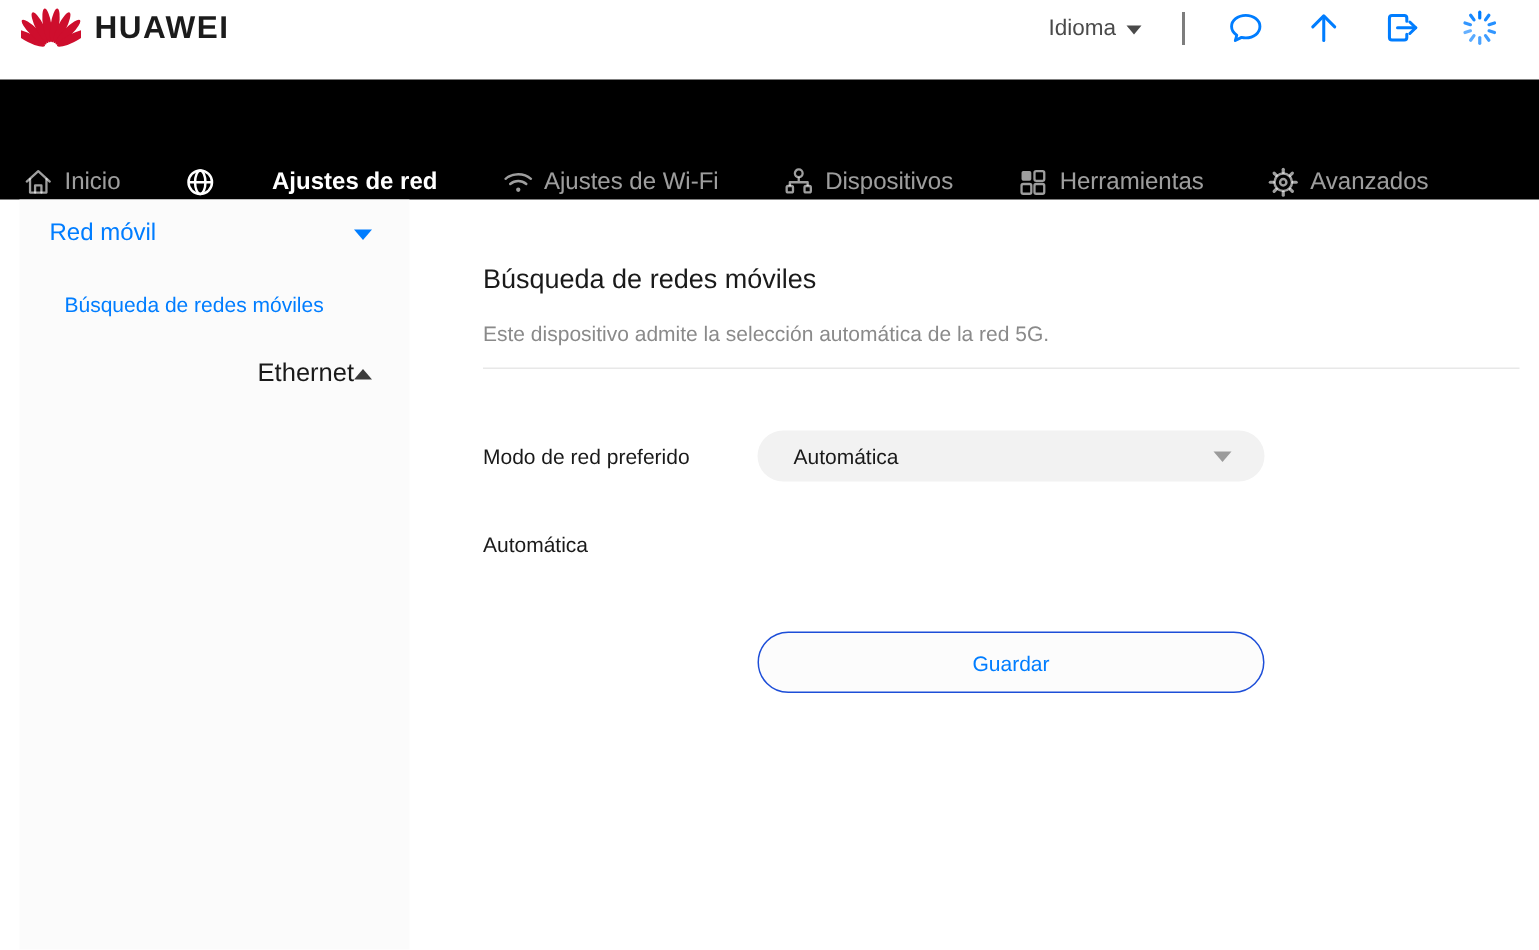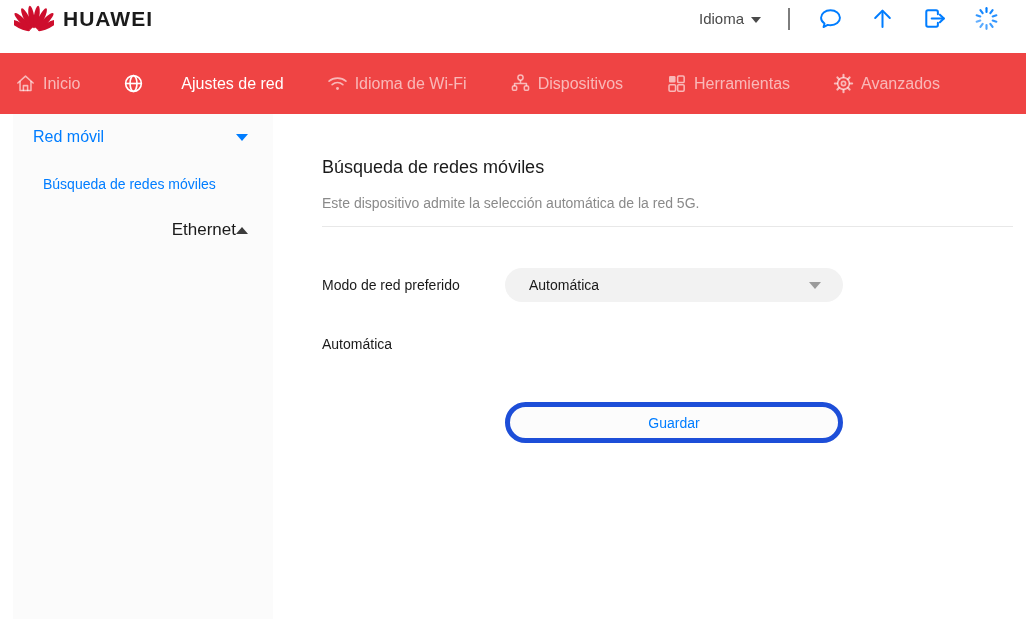--- a/index.html
+++ b/index.html
@@ -13,26 +13,26 @@
   .brand-name { font-size: 21px; font-weight: bold; letter-spacing: 1px; color: #1b1b1b; }
   .topbar-right { display: flex; align-items: center; gap: 25px; }
   .lang { display: flex; align-items: center; gap: 7px; font-size: 15px; color: #4a4a4a; cursor: pointer; margin-left: 32px; }
   .caret-down-sm { width: 0; height: 0; border-left: 5px solid transparent;
     border-right: 5px solid transparent; border-top: 6px solid #4a4a4a; margin-top: 2px; }
   .vsep { width: 2px; height: 22px; background: #7d7d7d; margin: 0 2px; }
   .icon-btn { width: 27px; height: 27px; color: #007dff; cursor: pointer; display: block; }
   .icon-btn svg { width: 100%; height: 100%; display: block; }
 
   
-  .navbar { height: 61px; background: #ef4444; display: flex; align-items: center;
+  .navbar { height: 80px; background: #000000; display: flex; align-items: flex-end;
     padding-left: 14px; gap: 42px; }
   .nav-tab { display: flex; align-items: center; gap: 6px; font-size: 16px;
     color: rgba(255,255,255,0.62); cursor: pointer; white-space: nowrap; }
   .nav-tab svg { width: 23px; height: 23px; display: block; }
-  .nav-tab.active { color: #ffffff; font-weight: normal; gap: 36px; }
+  .nav-tab.active { color: #ffffff; font-weight: bold; gap: 36px; }
 
   
   .content-row { display: flex; height: 505px; }
   .sidebar { margin-left: 13px; width: 260px; background: #fbfbfb; padding-top: 14px; flex: none; }
   .side-section { display: flex; align-items: center; justify-content: space-between;
     padding: 0 25px 0 20px; cursor: pointer; }
   .side-section .label-blue { color: #007dff; font-size: 16px; }
   .side-section .label-dark { color: #1a1a1a; font-size: 17px; }
   .tri-down-blue { width: 0; height: 0; border-left: 6px solid transparent;
     border-right: 6px solid transparent; border-top: 7px solid #007dff; }
@@ -53,21 +53,21 @@
   .form-row { display: flex; align-items: center; }
   .form-label { width: 183px; flex: none; font-size: 14px; color: #1a1a1a; }
   .dropdown { width: 338px; height: 34px; background: #f2f2f2; border-radius: 17px;
     display: flex; align-items: center; justify-content: space-between;
     padding: 0 22px 0 24px; font-size: 14px; color: #1a1a1a; cursor: pointer; }
   .tri-down-gray { width: 0; height: 0; border-left: 6px solid transparent;
     border-right: 6px solid transparent; border-top: 7px solid #9b9b9b; }
   .form-row.second { margin-top: 32px; height: 20px; }
   .plain-value { font-size: 14px; color: #1a1a1a; }
   .save-btn { margin-top: 48px; margin-left: 183px; width: 338px; height: 41px;
-    border-radius: 21px; background: #fcfcfc; border: 5px solid #1d4ed8;
+    border-radius: 21px; background: #fcfcfc; border: 1px solid #1d4ed8;
     color: #007dff; font-size: 14px; font-family: "Liberation Sans", sans-serif;
     cursor: pointer; display: flex; align-items: center; justify-content: center; }
 </style>
 </head>
 <body>
 
 <header class="topbar">
   <div class="brand">
     <svg width="40" height="30" viewBox="0 0 44 32">
       <g fill="#ce0e2d">
@@ -149,21 +149,21 @@
     </svg>
     <span>Ajustes de red</span>
   </div>
 
   <div class="nav-tab">
     <svg viewBox="0 0 24 24" fill="none" stroke="currentColor" stroke-width="1.7" stroke-linecap="round">
       <path d="M3.2 9.6 C8 5.4 16 5.4 20.8 9.6"></path>
       <path d="M6.4 13.2 C9.7 10.4 14.3 10.4 17.6 13.2"></path>
       <circle cx="12" cy="17.2" r="1.5" fill="currentColor" stroke="none"></circle>
     </svg>
-    <span>Idioma de Wi-Fi</span>
+    <span>Ajustes de Wi-Fi</span>
   </div>
 
   <div class="nav-tab">
     <svg viewBox="0 0 24 24" fill="none" stroke="currentColor" stroke-width="1.6" stroke-linejoin="round">
       <circle cx="12" cy="5.8" r="2.7"></circle>
       <path d="M12 8.5 V12 M5.8 14.6 V12 H18.2 V14.6"></path>
       <rect x="3.6" y="14.6" width="4.4" height="4.4" rx="1"></rect>
       <rect x="16" y="14.6" width="4.4" height="4.4" rx="1"></rect>
     </svg>
     <span>Dispositivos</span>

